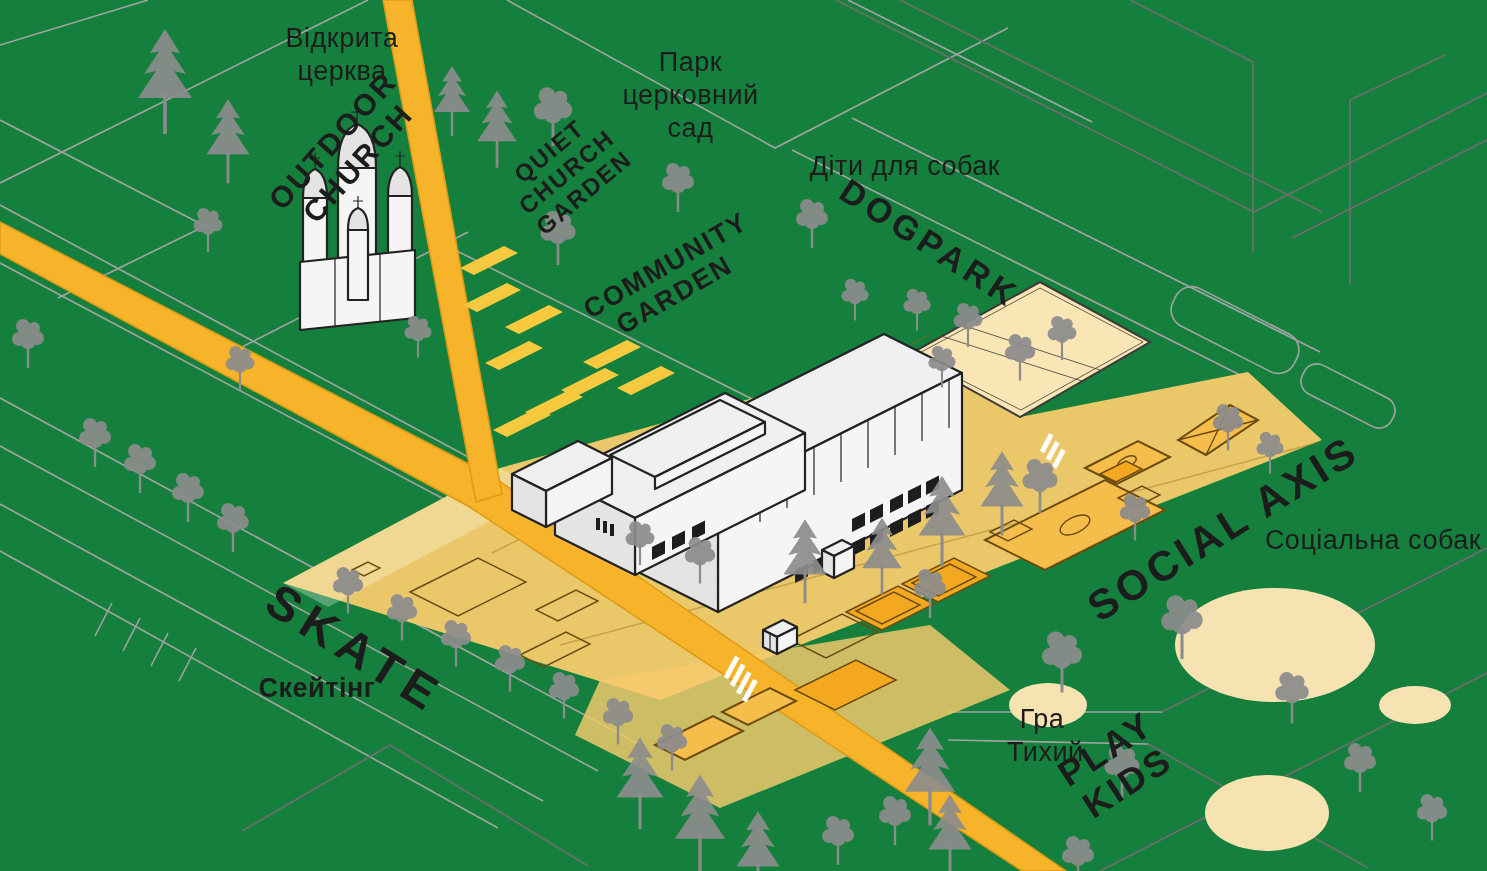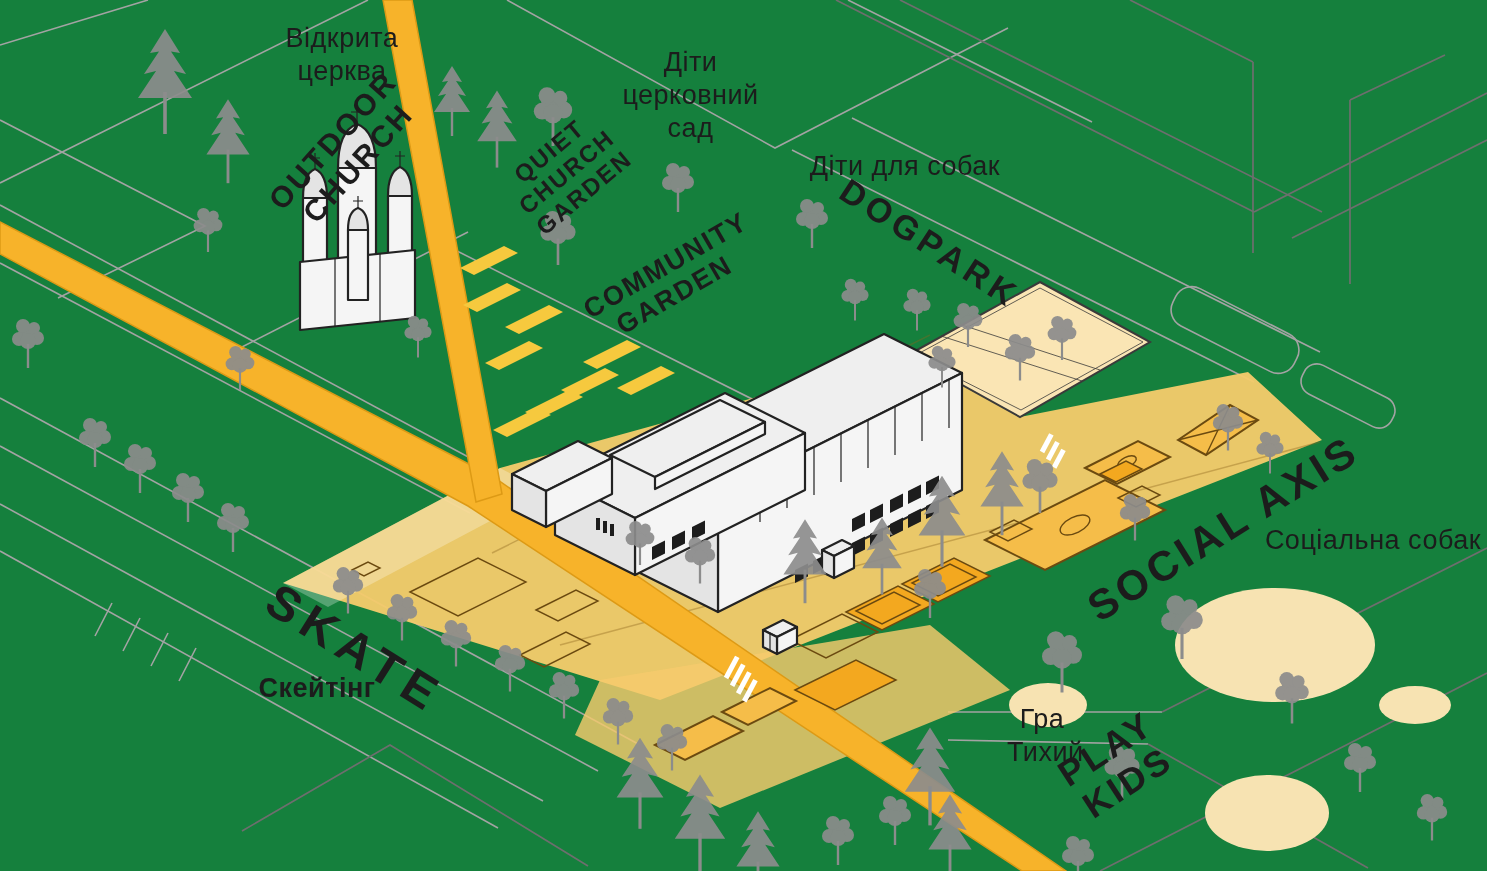--- a/index.html
+++ b/index.html
@@ -297,21 +297,21 @@
     <use href="#treeD" transform="translate(1360,762)"></use>
     <use href="#treeD" transform="translate(1432,812) scale(0.95)"></use>
     <use href="#treeD" transform="translate(1122,766) scale(1.1)"></use>
     <use href="#treeD" transform="translate(1078,855)"></use>
   </g>
 </svg>
 
 <div class="lbl uk" style="left:262px;top:22px;width:160px;">Відкрита церква</div>
 <div class="lbl en" style="left:258px;top:118px;width:175px;font-size:30px;letter-spacing:3px;transform:rotate(-48deg);">OUTDOOR CHURCH</div>
 
-<div class="lbl uk" style="left:618px;top:46px;width:145px;">Діти церковний сад</div>
+<div class="lbl uk" style="left:618px;top:46px;width:145px;">Парк церковний сад</div>
 <div class="lbl en" style="left:508px;top:132px;width:118px;font-size:24px;letter-spacing:2px;transform:rotate(-40deg);">QUIET CHURCH GARDEN</div>
 
 <div class="lbl uk" style="left:785px;top:150px;width:240px;">Діти для собак</div>
 <div class="lbl en" style="left:800px;top:224px;width:260px;font-size:34px;letter-spacing:5px;transform:rotate(33deg);">DOGPARK</div>
 
 <div class="lbl en" style="left:582px;top:252px;width:170px;font-size:27px;letter-spacing:2px;transform:rotate(-30deg);">COMMUNITY GARDEN</div>
 
 <div class="lbl en" style="left:1058px;top:505px;width:330px;font-size:42px;letter-spacing:4px;transform:rotate(-32deg);">SOCIAL AXIS</div>
 <div class="lbl uk" style="left:1263px;top:524px;width:220px;">Соціальна собак</div>
 

